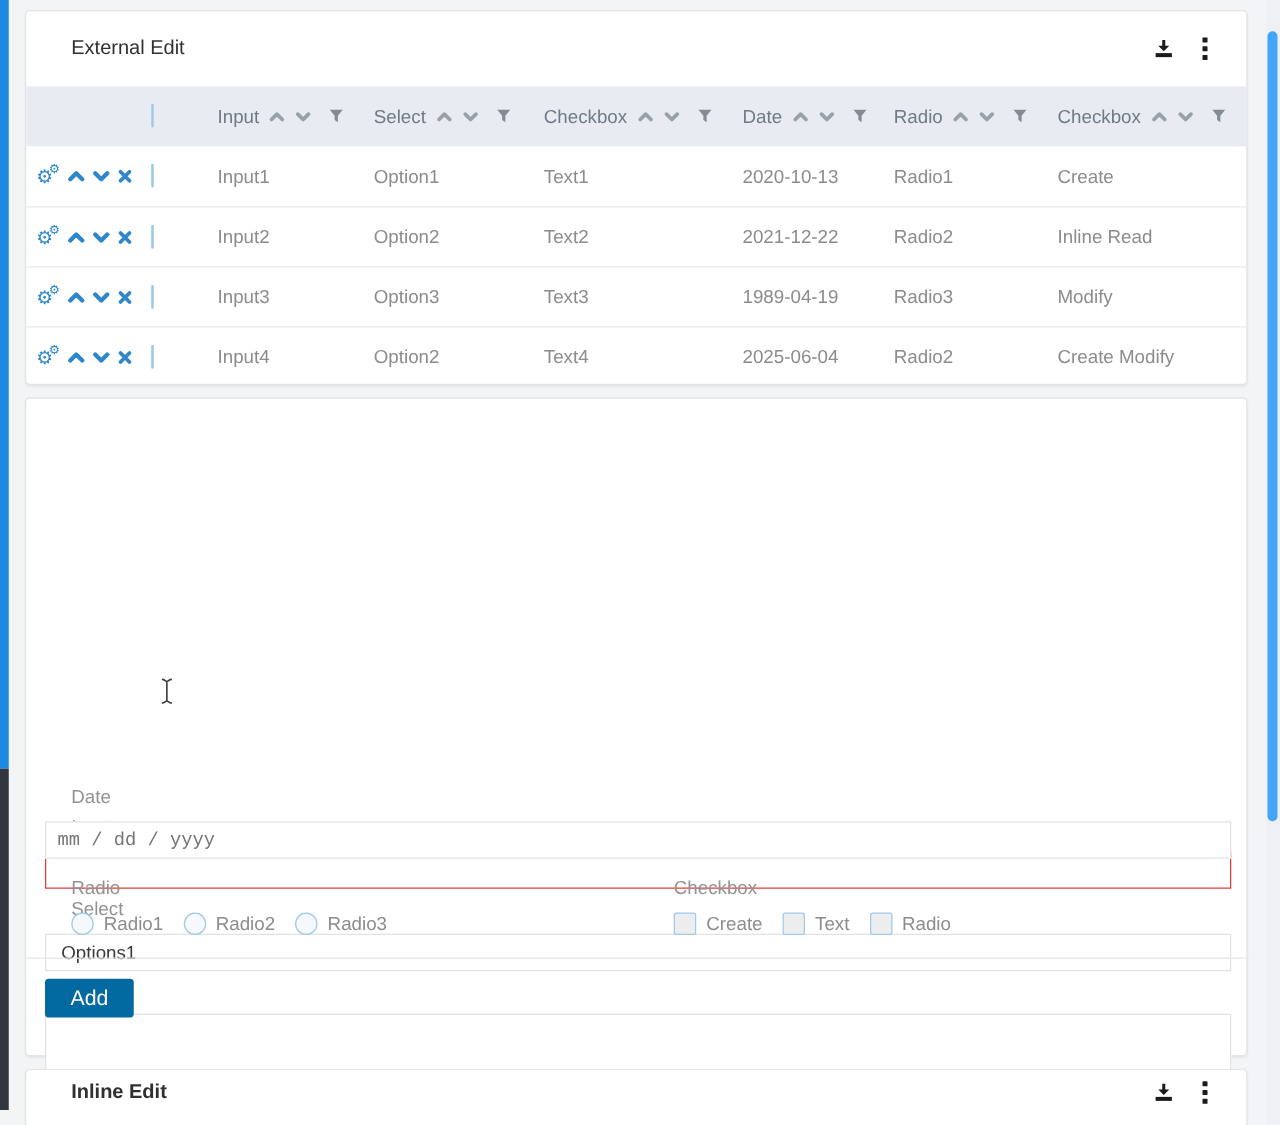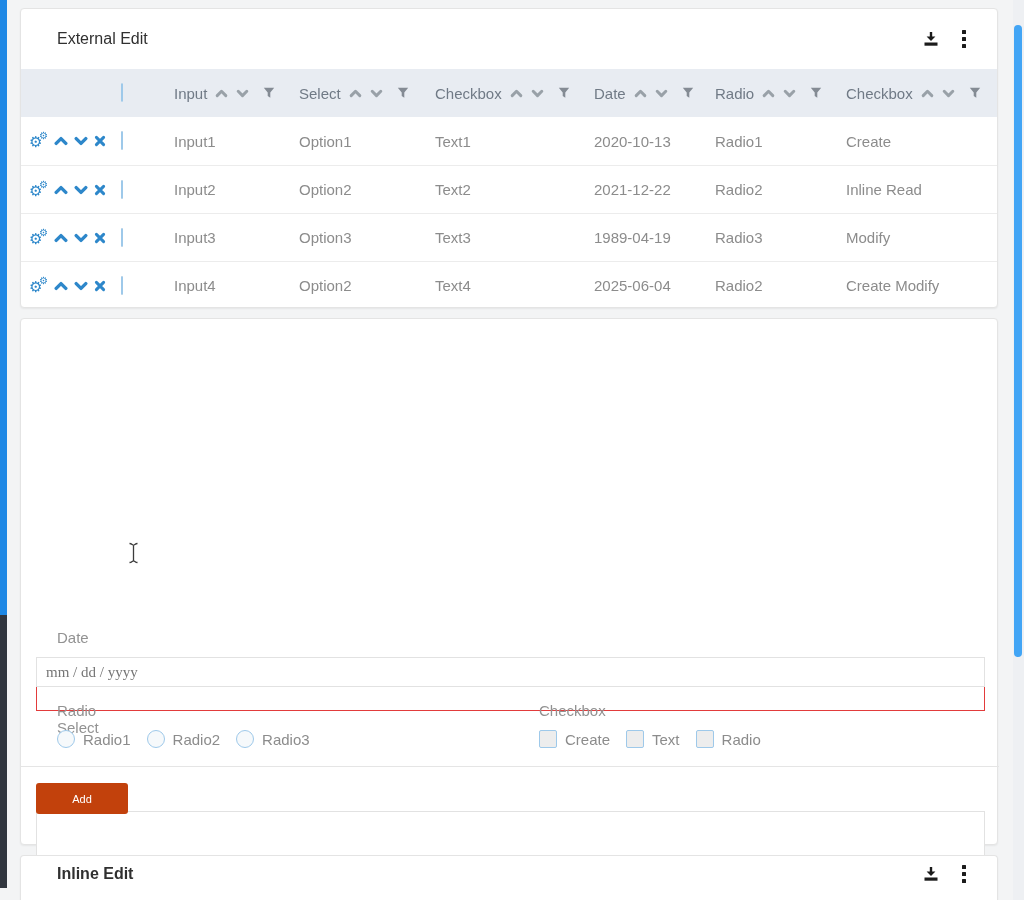--- a/index.html
+++ b/index.html
@@ -57,26 +57,26 @@
   .cb.hdr { background:#eef1f5; }
   .radio { width:18px; height:18px; background:#f6f9fb; border:1px solid #9ec9ea; border-radius:50%; cursor:pointer; }
 
   
   .fld-label { position:absolute; left:36px; font-size:15px; color:#929292; }
   .fcontrol { position:absolute; left:15px; width:949px; background:#fff; border:1px solid #e2e2e2; font-size:15px; color:#3a3a3a; }
   .input-error { border:1px solid #e23b3b; height:30px; }
   .select-box { height:30px; display:flex; align-items:center; padding-left:12px; cursor:pointer; }
   .text-area { height:130px; resize:both; }
   .date-box { height:30px; display:flex; align-items:center; padding-left:9px; cursor:text; }
-  .date-ph { color:#757575; font-family:Liberation Serif, serif; font-size:15px; }
+  .date-ph { color:#757575; font-family:Liberation Mono, monospace; font-size:15px; }
   .opt-row { position:absolute; display:flex; align-items:center; gap:8px; }
   .opt-label { font-size:15px; color:#8c8c8c; }
   .form-divider { position:absolute; left:0; width:978px; border-top:1px solid #e5e5e5; }
-  .add-btn { position:absolute; left:15px; width:92px; height:31px; background:#c2410c; color:#fff;
-    border:none; border-radius:3px; font-size:11px; font-family:"Liberation Sans", sans-serif; cursor:pointer; }
+  .add-btn { position:absolute; left:15px; width:71px; height:31px; background:#0369a1; color:#fff;
+    border:none; border-radius:3px; font-size:17px; font-family:"Liberation Sans", sans-serif; cursor:pointer; }
 
   .ibeam-cursor { position:absolute; left:127px; top:542px; }
 </style>
 </head>
 <body>
 
 <div class="edge-strip strip-blue"></div>
 <div class="edge-strip strip-dark"></div>
 <div class="scroll-track">
   <div class="scroll-thumb"></div>
@@ -351,20 +351,23 @@
       </div>
     </div>
   </div>
 </div>
 
 <div class="card" style="top:318px; height:527px;">
   <span class="fld-label" style="top:334px;">Input</span>
   <div class="fcontrol input-error" style="top:362px;"></div>
 
   <span class="fld-label" style="top:400px;">Select</span>
+  <div class="fcontrol select-box" style="top:428px;">
+    <span>Options1</span>
+  </div>
 
   <span class="fld-label" style="top:466px;">Text</span>
   <div class="fcontrol text-area" style="top:492px;">
     
   </div>
 
   <span class="fld-label" style="top:310px;">Date</span>
   <div class="fcontrol date-box" style="top:338px;">
     <span class="date-ph">mm / dd / yyyy</span>
   </div>

